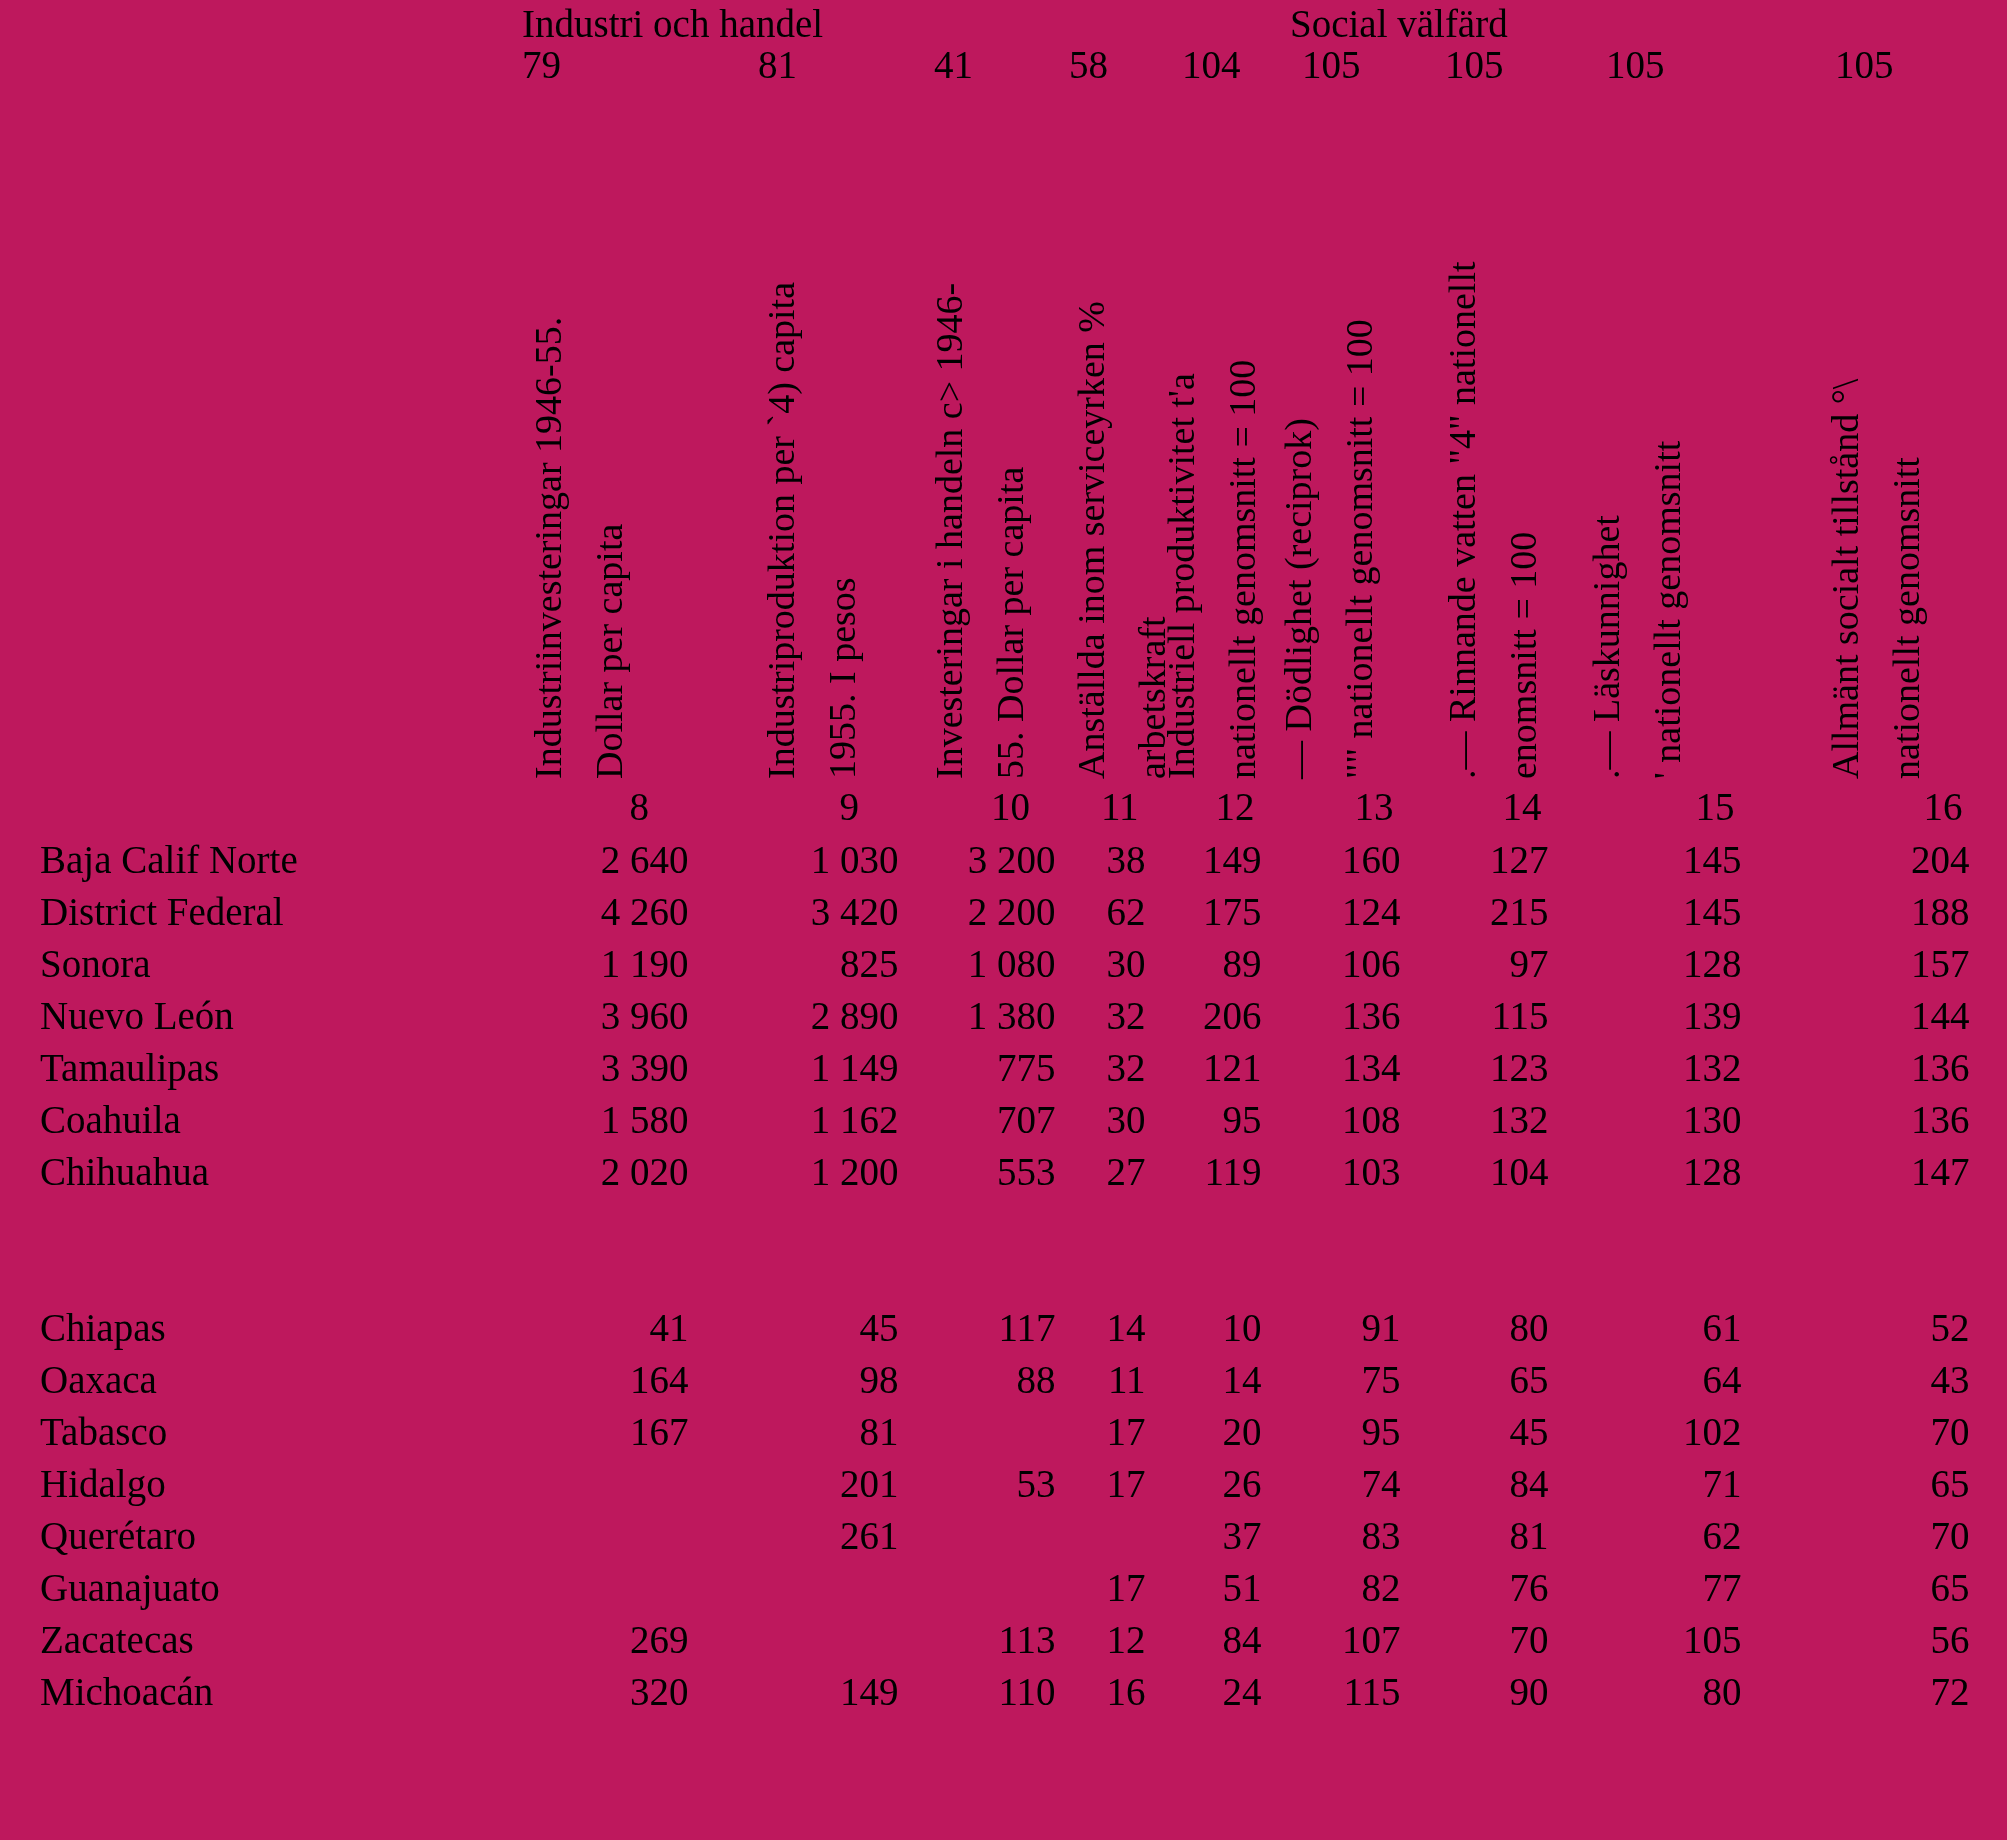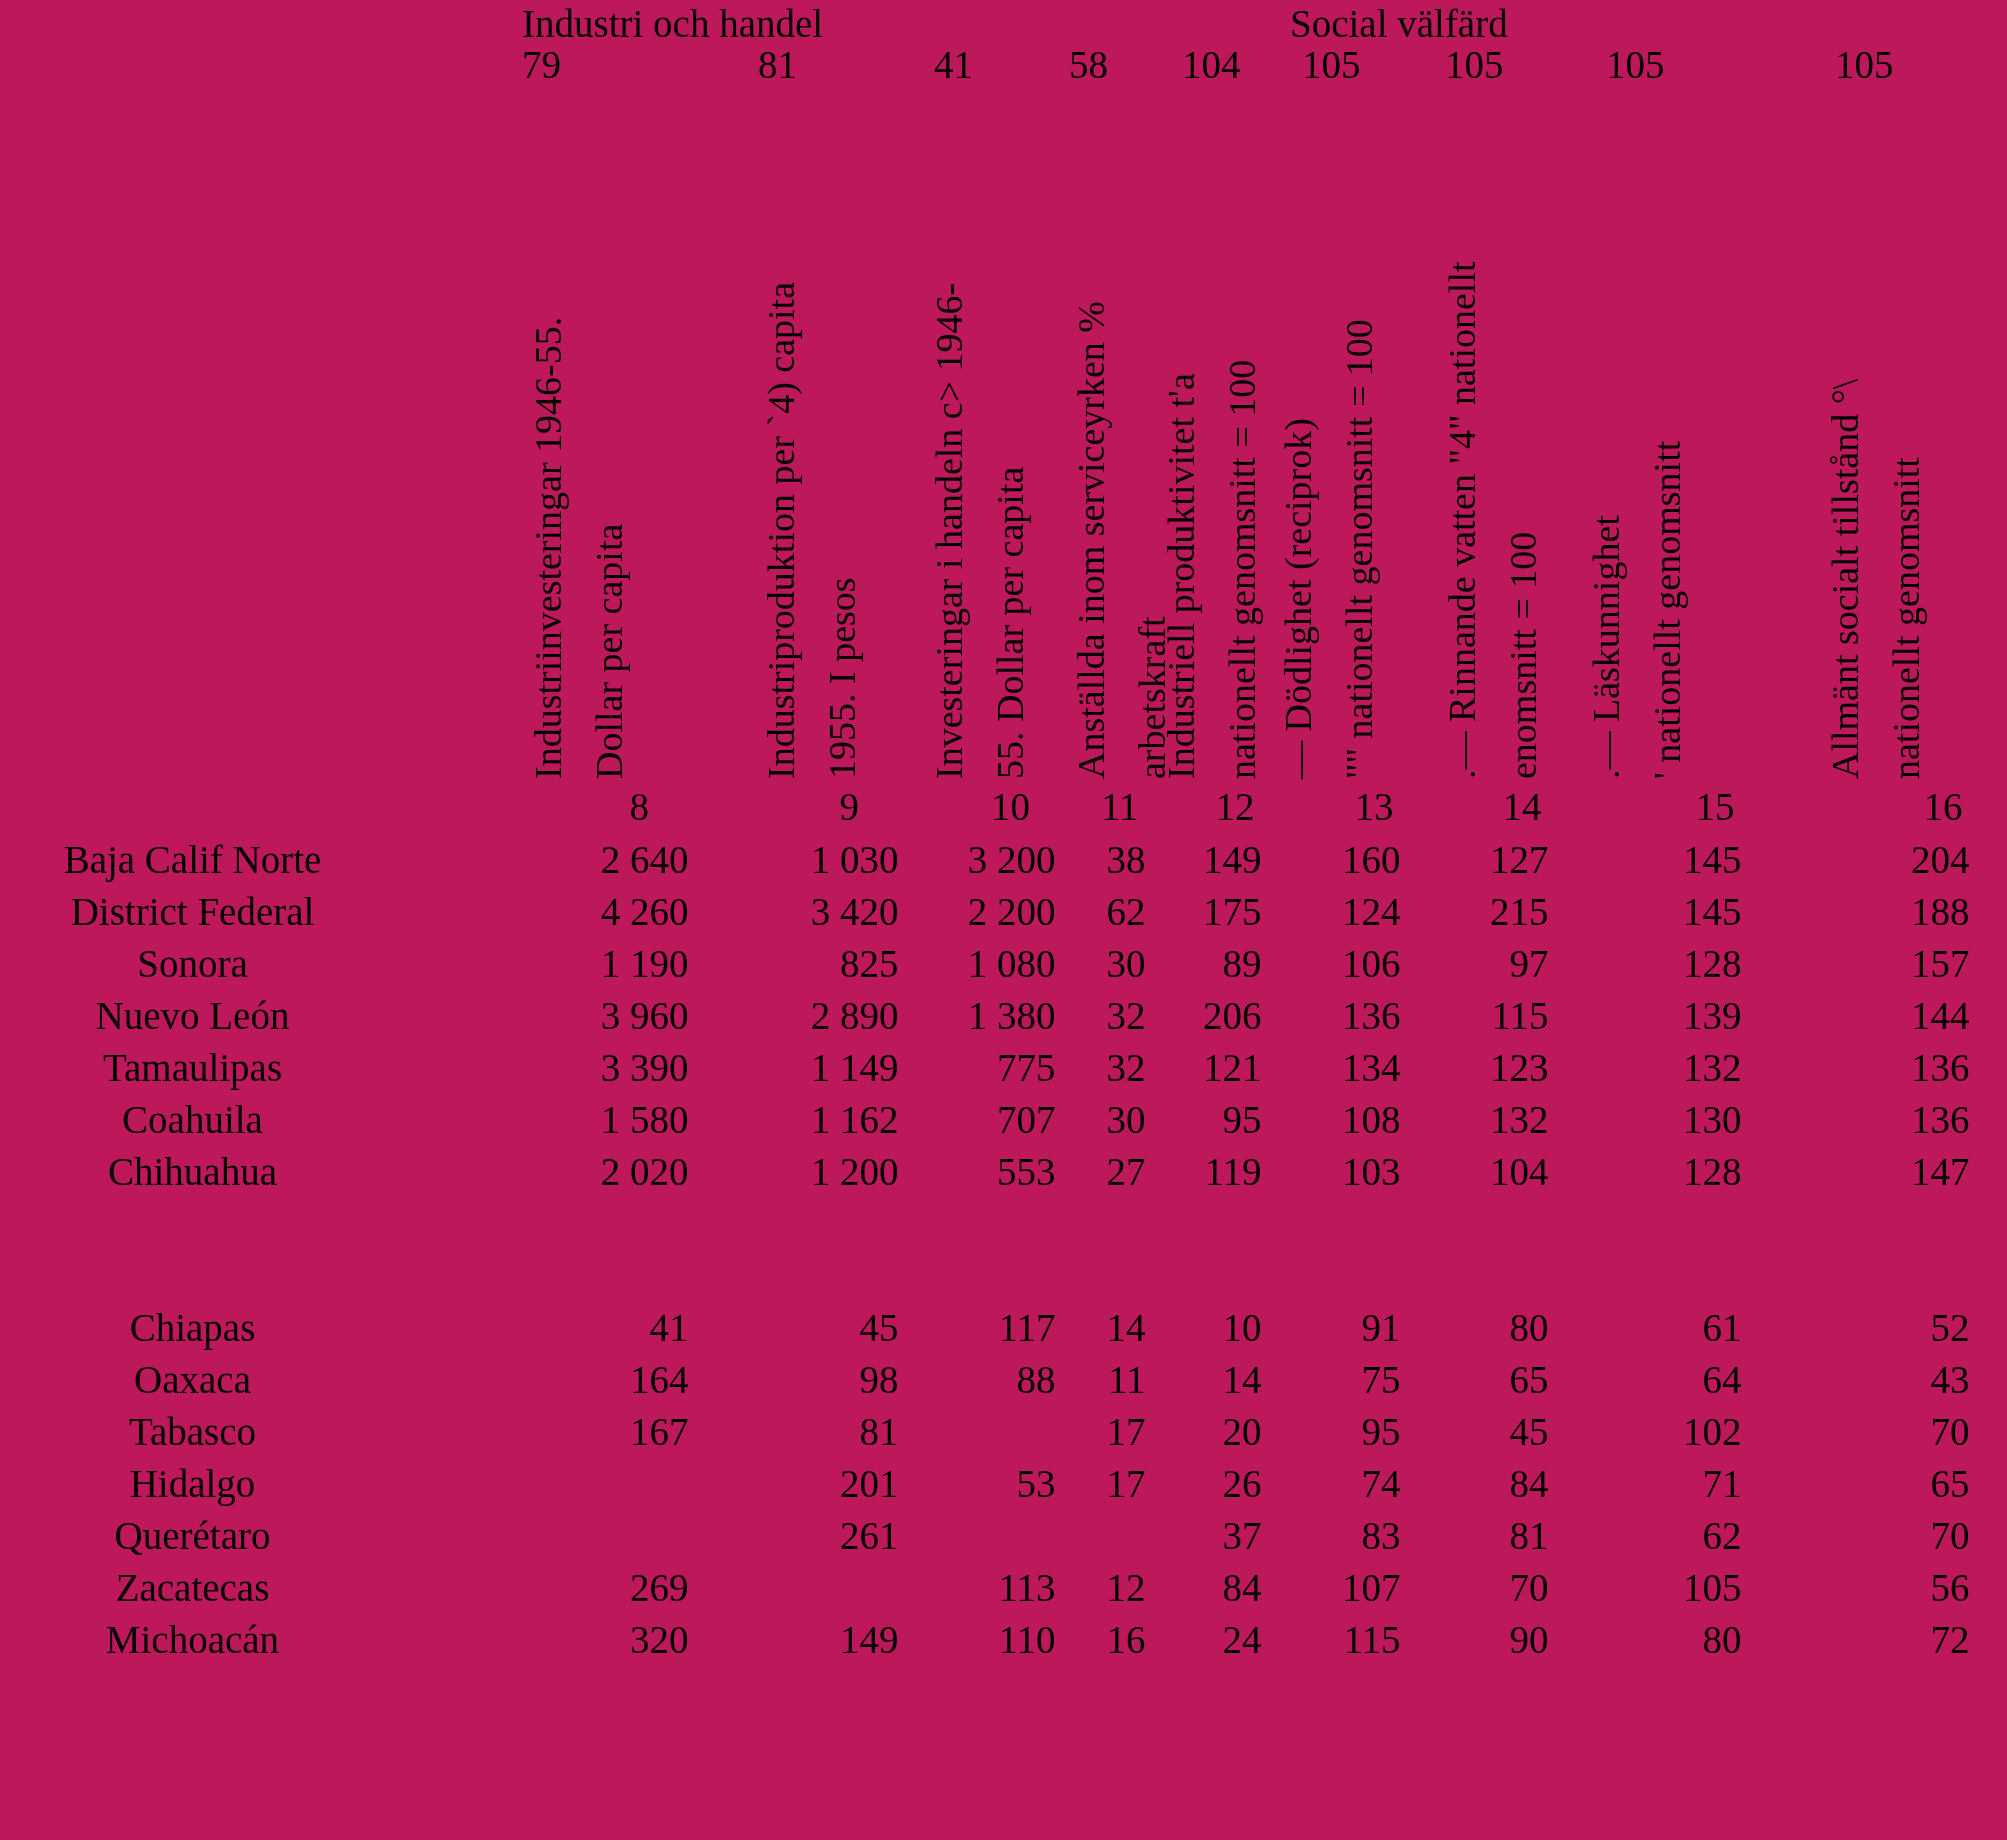--- a/index.html
+++ b/index.html
@@ -70,21 +70,22 @@
     text-align: right;
     padding-right: 12.5px;
     font-size: 39px;
     vertical-align: middle;
   }
   tr.nums td.pad-wide { padding-right: 45px; }
   tr.nums td.pad-mid { padding-right: 31px; }
   
   tbody tr { height: 52px; }
   td.state {
-    text-align: center;
+    text-align: left;
+    padding-left: 40px;
     font-size: 39px;
     white-space: nowrap;
     vertical-align: middle;
   }
   td.val {
     text-align: right;
     padding-right: 5.4px;
     font-size: 39px;
     white-space: nowrap;
     vertical-align: middle;
@@ -339,20 +340,32 @@
           <td class="val">261</td>
           <td class="val"></td>
           <td class="val"></td>
           <td class="val">37</td>
           <td class="val">83</td>
           <td class="val">81</td>
           <td class="val">62</td>
           <td class="val">70</td>
         </tr>
         <tr>
+          <td class="state">Guanajuato</td>
+          <td class="val"></td>
+          <td class="val"></td>
+          <td class="val"></td>
+          <td class="val">17</td>
+          <td class="val">51</td>
+          <td class="val">82</td>
+          <td class="val">76</td>
+          <td class="val">77</td>
+          <td class="val">65</td>
+        </tr>
+        <tr>
           <td class="state">Zacatecas</td>
           <td class="val">269</td>
           <td class="val"></td>
           <td class="val">113</td>
           <td class="val">12</td>
           <td class="val">84</td>
           <td class="val">107</td>
           <td class="val">70</td>
           <td class="val">105</td>
           <td class="val">56</td>

